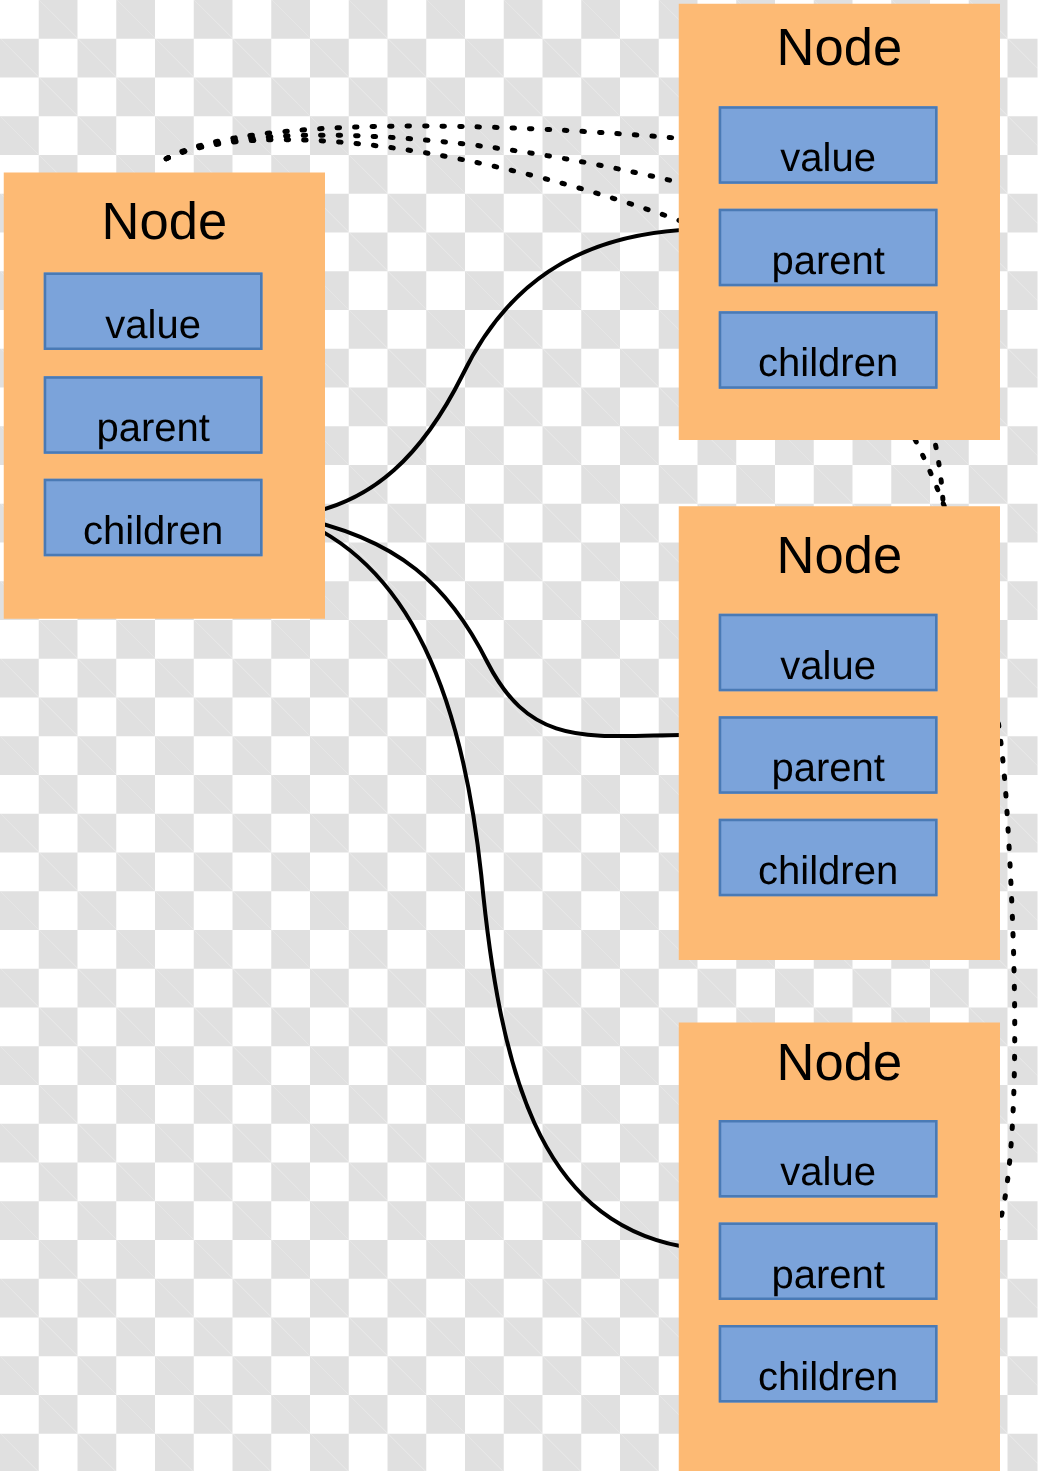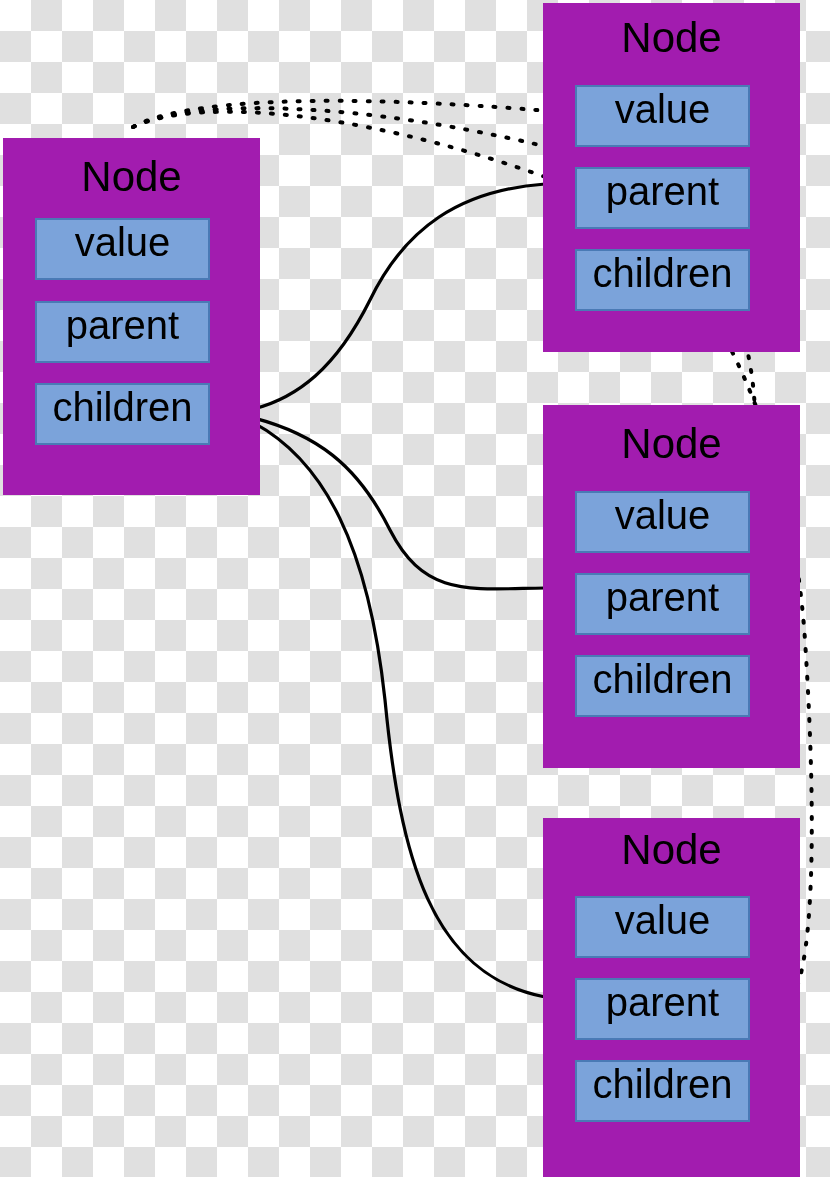--- a/index.html
+++ b/index.html
@@ -16,42 +16,42 @@
     background-color:#ffffff;
     background-image:
       linear-gradient(45deg,#e0e0e0 25%,transparent 25%,transparent 75%,#e0e0e0 75%),
       linear-gradient(45deg,#e0e0e0 25%,transparent 25%,transparent 75%,#e0e0e0 75%);
     background-size:62px 62px;
     background-position:0 0, 31px 31px;
   }
   #edges{position:absolute;left:0;top:0;width:830px;height:1177px;}
   .node{
     position:absolute;
-    background:#a21caf;
+    background:#fdba74;
     box-sizing:border-box;
   }
   .node-title{
     position:absolute;
     left:0;right:0;
     text-align:center;
     color:#000000;
     font-size:42px;
     line-height:42px;
     font-family:"Liberation Sans", sans-serif;
   }
   .field{
     position:absolute;
     background:#7ba3da;
     border:2px solid #4a7ab5;
     box-sizing:border-box;
     display:flex;
-    align-items:flex-start;
+    align-items:flex-end;
     justify-content:center;
     color:#000000;
-    font-size:40px;
+    font-size:32px;
     font-family:"Liberation Sans", sans-serif;
     white-space:nowrap;
   }
 </style>
 </head>
 <body>
 
 <div id="checker"></div>
 
 <svg id="edges" viewBox="0 0 830 1177" xmlns="http://www.w3.org/2000/svg">

